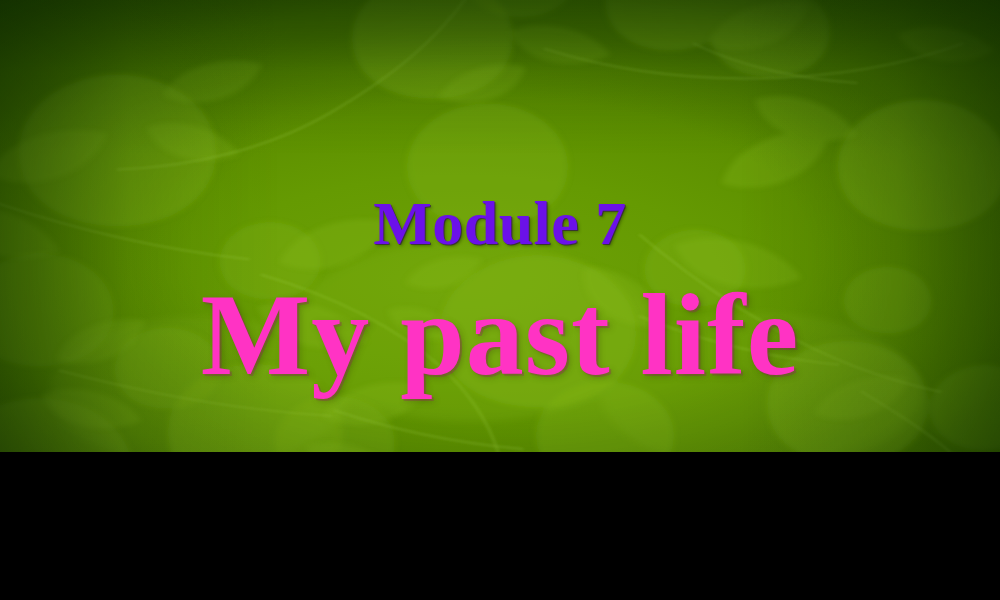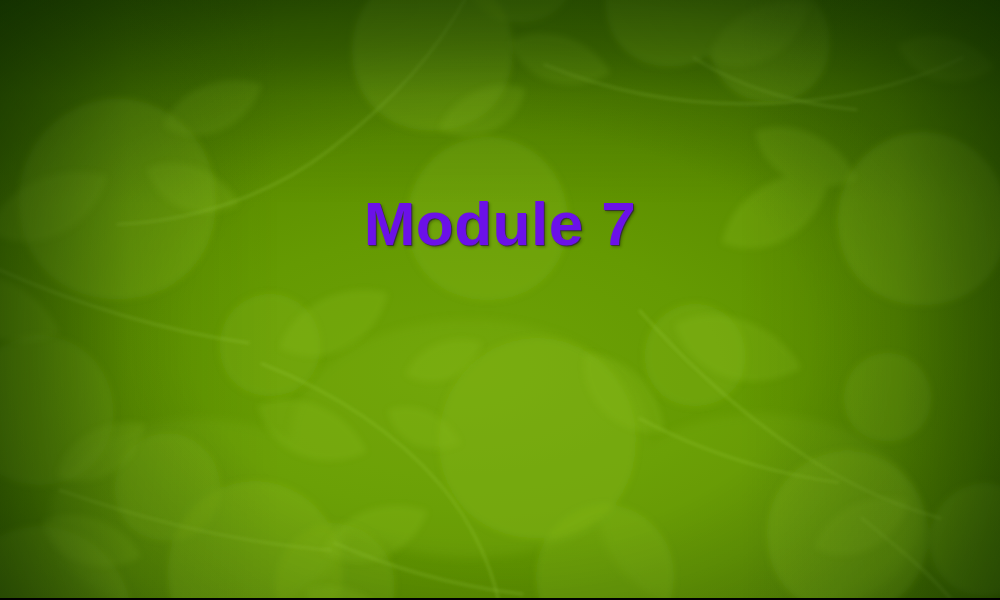--- a/index.html
+++ b/index.html
@@ -4,23 +4,23 @@
 <title>Module 7 - My past life</title>
 <style>
   html, body {
     margin: 0;
     padding: 0;
     background: #000;
   }
   #slide {
     position: relative;
     width: 1000px;
-    height: 598px;
+    height: 452px;
     overflow: hidden;
-    font-family: Liberation Sans, sans-serif;
+    font-family: Liberation Serif, serif;
     background-color: #5f9200;
     isolation: isolate;
   }
 
   
   .bg-layer {
     position: absolute;
     inset: 0;
     pointer-events: none;
   }
@@ -238,15 +238,16 @@
         <ellipse cx="760" cy="520" rx="160" ry="105"></ellipse>
       </g>
     </svg>
   </div>
 
   <div class="bg-layer" id="bg-vignette"></div>
   <div class="bg-layer" id="bg-vignette-sides"></div>
 
   <div id="text-stack">
     <div id="module-line">Module 7</div>
+    <div id="title-line">My past life</div>
   </div>
 
 </div>
 
 </body></html>

